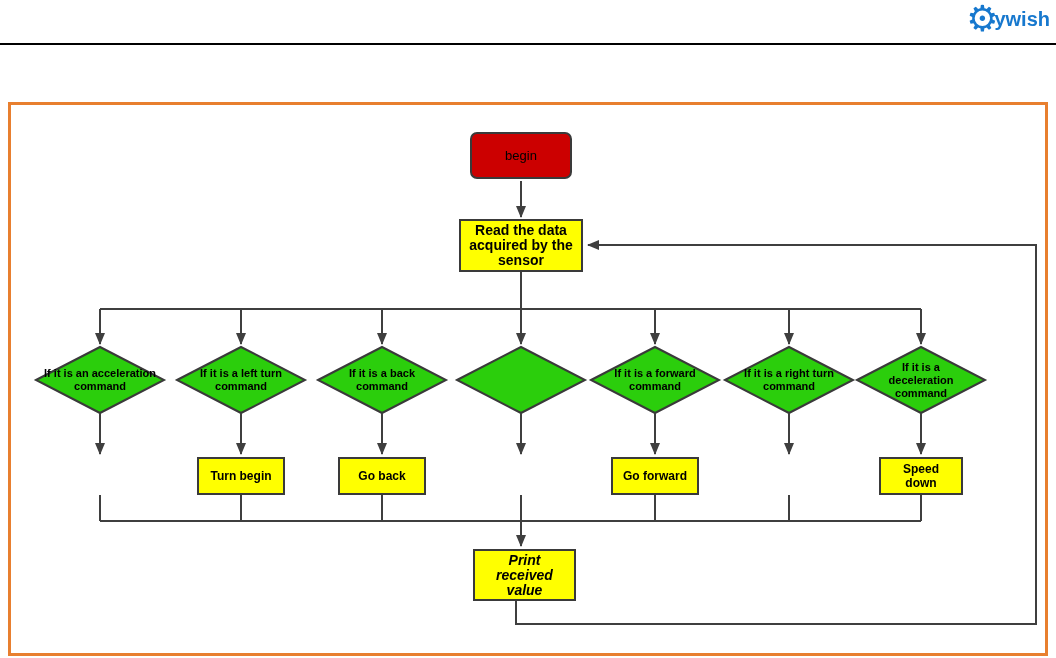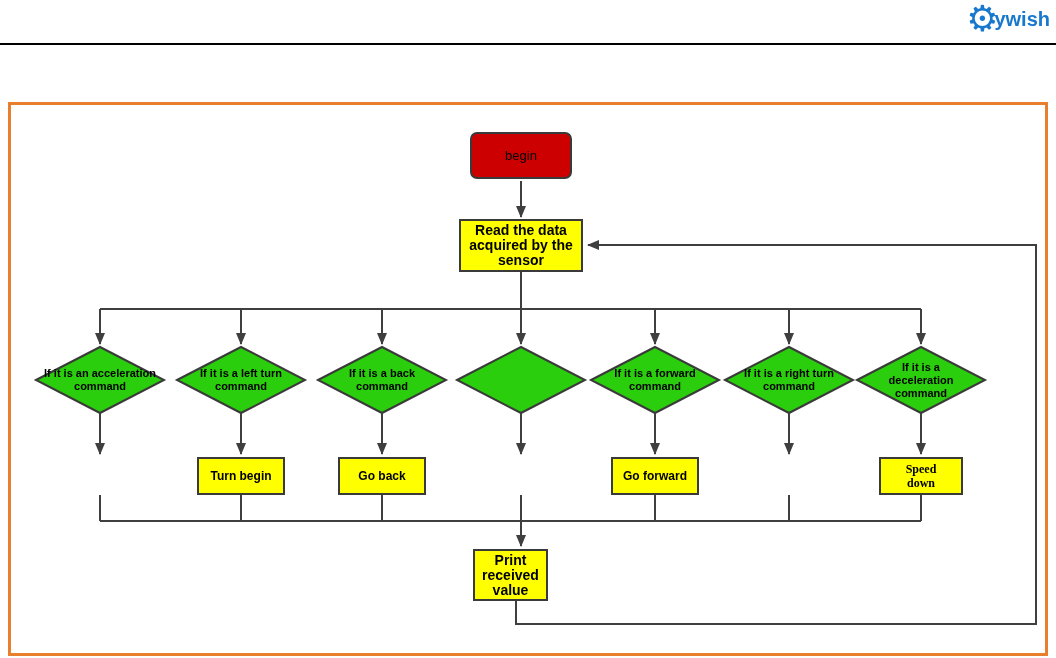--- a/index.html
+++ b/index.html
@@ -22,26 +22,26 @@
   .conn{stroke:var(--connector,#3f3f3f);stroke-width:2;fill:none;}
   .diamond{fill:var(--decision-fill,#2bce0c);stroke:var(--shape-border,#3a3a3a);stroke-width:2;}
   .arrowhead{fill:var(--connector,#3f3f3f);}
   
   .node{position:absolute;box-sizing:border-box;display:flex;align-items:center;
     justify-content:center;text-align:center;border:2px solid var(--shape-border,#3a3a3a);}
   .start{left:459px;top:27px;width:102px;height:47px;border-radius:7px;
     background:var(--start-fill,#cc0000);font-size:13px;}
   .process{background:var(--process-fill,#ffff00);font-weight:bold;font-size:14px;line-height:15px;}
   .read{left:448px;top:114px;width:124px;height:53px;padding:2px 8px;}
-  .print{left:462px;top:444px;width:75px;height:52px;padding:6px 6px;}
+  .print{left:462px;top:444px;width:103px;height:52px;padding:6px 6px;font-style:italic;}
   .action{top:352px;height:38px;width:88px;transform:translateX(-50%);
     font-size:12px;line-height:14px;}
   .a1{left:89px}.a2{left:230px}.a3{left:371px}.a4{left:510px}
   .a5{left:644px}.a6{left:778px}
-  .a7{left:910px;width:84px;padding:0 15px;font-family:Liberation Serif, serif;}
+  .a7{left:910px;width:84px;padding:0 15px;}
   
   .dlabel{position:absolute;top:242px;height:66px;transform:translateX(-50%);
     display:flex;align-items:center;justify-content:center;text-align:center;
     font-size:11px;font-weight:bold;line-height:13px;}
   .dl1{left:89px;width:152px}
   .dl2{left:230px;width:116px}
   .dl3{left:371px;width:100px}
   .dl4{left:510px;width:100px}
   .dl5{left:644px;width:116px}
   .dl6{left:778px;width:122px}

